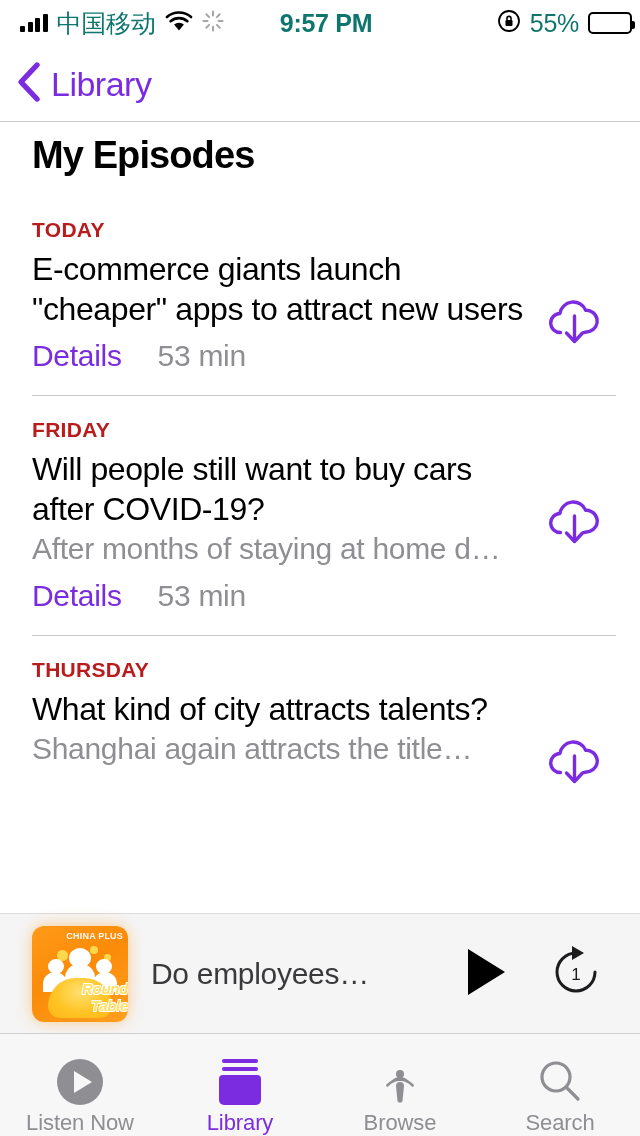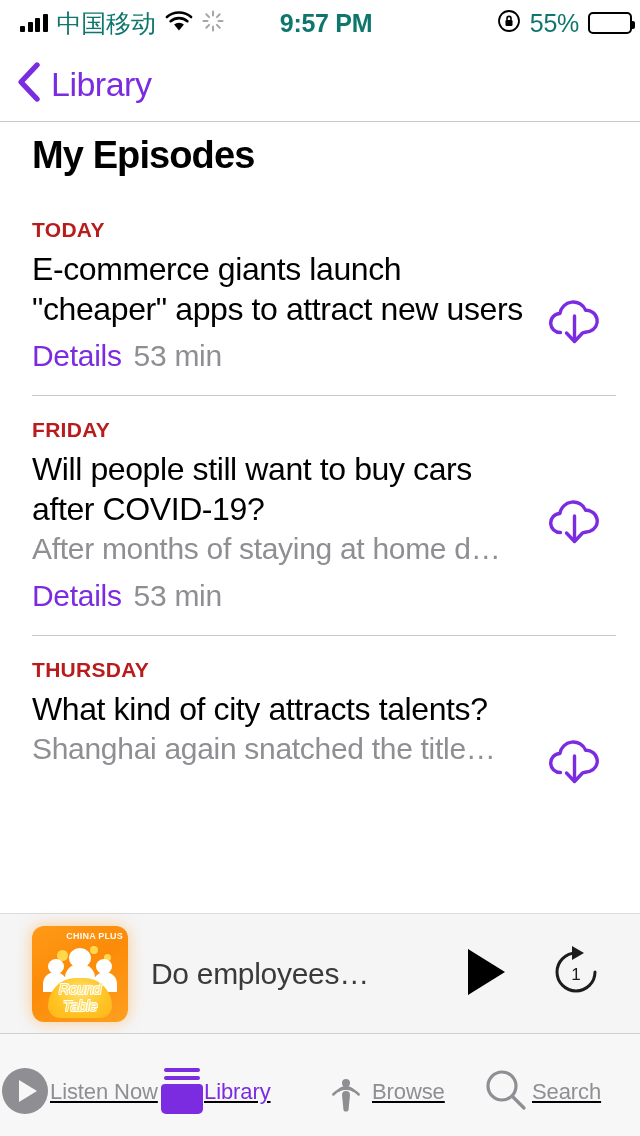--- a/index.html
+++ b/index.html
@@ -187,21 +187,21 @@
     font-weight: 400;
     line-height: 40px;
     letter-spacing: -0.3px;
     color: #8e8e93;
     white-space: nowrap;
     overflow: hidden;
   }
   .episode-meta {
     display: flex;
     align-items: flex-end;
-    gap: 12px;
+    gap: 36px;
     margin-top: 10px;
   }
   .details-link {
     font-size: 30px;
     color: #7B2CE0;
     letter-spacing: -0.3px;
     cursor: pointer;
   }
   .duration {
     font-size: 30px;
@@ -275,23 +275,23 @@
     position: absolute;
     left: 16px; top: 52px;
     width: 64px; height: 40px;
     background: radial-gradient(ellipse at 50% 35%, #ffe070 0%, #ffc425 55%, #ffb617 100%);
     border-radius: 32px 32px 14px 14px;
   }
   .artwork .round-label {
     position: absolute;
     left: 0; right: 0;
     top: 54px;
-    text-align: center;
+    text-align: right;
     font-size: 15px;
-    font-weight: normal;
+    font-weight: bold;
     font-style: italic;
     color: #ffdf66;
     line-height: 17px;
     text-shadow: 0 0 1px #fff, -0.7px -0.7px 0 #fff, 0.7px -0.7px 0 #fff, -0.7px 0.7px 0 #fff, 0.7px 0.7px 0 #fff;
     letter-spacing: -0.3px;
   }
   .now-playing-title {
     flex: 1;
     min-width: 0;
     margin-left: 23px;
@@ -328,26 +328,25 @@
     width: 640px;
     height: 103px;
     background: #f7f7f8;
     border-top: 1px solid #cfcfd1;
     display: flex;
     box-sizing: border-box;
   }
   .tab-item {
     flex: 1;
     display: flex;
-    flex-direction: row;
-    align-items: center;
-    justify-content: flex-start;
+    flex-direction: column;
+    align-items: center;
+    justify-content: flex-end;
     padding-top: 12px;
     cursor: pointer;
-    text-decoration: underline;
   }
   .tab-icon {
     height: 52px;
     display: flex;
     align-items: center;
     justify-content: center;
   }
   .tab-label {
     font-size: 22px;
     letter-spacing: -0.1px;
@@ -482,21 +481,21 @@
         </svg>
       </span>
     </div>
   </div>
   <div class="row-divider"></div>
 
   <div class="episode-row">
     <div class="episode-main">
       <div class="episode-day">THURSDAY</div>
       <div class="episode-title">What kind of city attracts talents?</div>
-      <div class="episode-subtitle">Shanghai again snatched the title…</div>
+      <div class="episode-subtitle">Shanghai again attracts the title…</div>
     </div>
     <div class="download-button" style="margin-top:76px">
       <span>
         <svg width="62" height="54" viewBox="0 0 62 54">
           <path d="M16.5 38.5 a9.5 9.5 0 0 1 -0.6 -19 a13.5 13.5 0 0 1 25.8 -3.2 a10.8 10.8 0 0 1 3.9 21.1 L40 38.5" stroke="#7B2CE0" stroke-width="3.4" fill="none" stroke-linecap="round" stroke-linejoin="round"></path>
           <line x1="30.5" y1="22" x2="30.5" y2="47" stroke="#7B2CE0" stroke-width="3.4" stroke-linecap="round"></line>
           <polyline points="22.5,39 30.5,47.5 38.5,39" stroke="#7B2CE0" stroke-width="3.4" fill="none" stroke-linecap="round" stroke-linejoin="round"></polyline>
         </svg>
       </span>
     </div>

